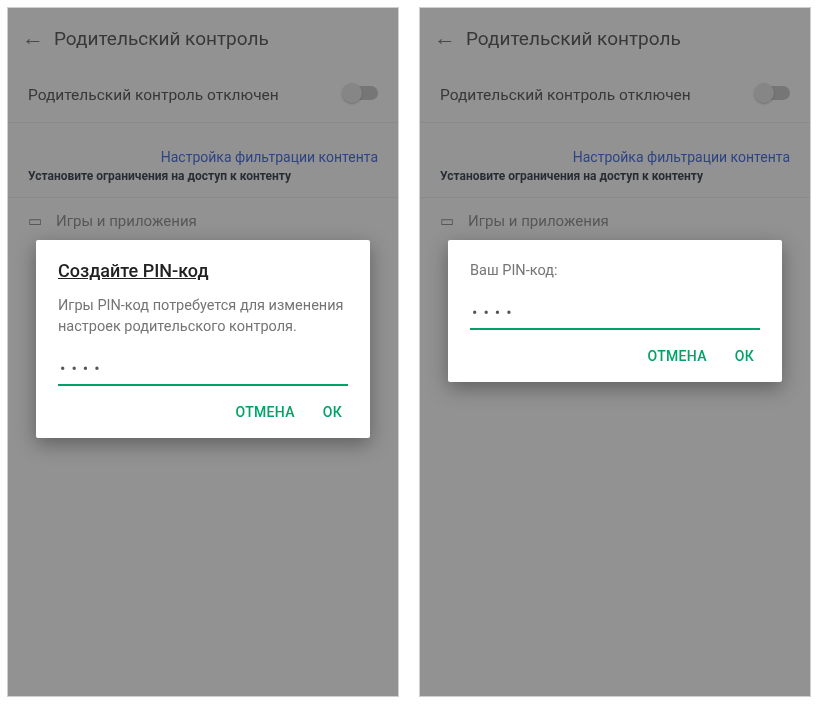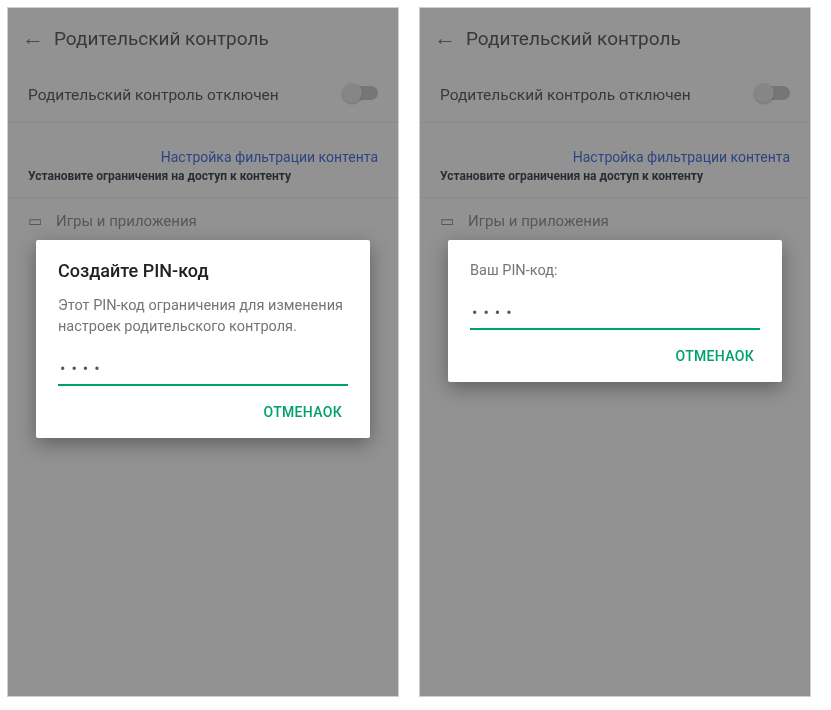--- a/index.html
+++ b/index.html
@@ -12,24 +12,24 @@
     .setting-row { display: flex; justify-content: space-between; padding: 18px 20px; font-size: 15.5px; color: #333; }
     .toggle { width: 34px; height: 14px; background: #bdbdbd; border-radius: 10px; position: relative; }
     .toggle::after { content: ""; position: absolute; width: 20px; height: 20px; background: #e0e0e0; border-radius: 50%; top: -3px; left: -2px; box-shadow: 0 1px 2px rgba(0,0,0,.3); }
     .section-head { padding: 26px 20px 4px; font-size: 14px; color: #1d4ed8; text-align: right; }
     .section-sub { padding: 0 20px 14px; font-size: 12px; color: #0f172a; font-weight: bold; }
     .list-item { display: flex; align-items: center; padding: 14px 20px; font-size: 15px; color: #787878; }
     .list-icon { width: 28px; display: inline-block; }
     .divider { height: 1px; background: #e6e6e6; margin: 0 0; }
     .overlay { position: absolute; inset: 0; background: rgba(60,60,60,0.55); display: flex; align-items: flex-start; justify-content: center; }
     .dialog { position: absolute; left: 28px; right: 28px; top: 232px; background: #fff; border-radius: 2px; box-shadow: 0 6px 20px rgba(0,0,0,.35); padding: 20px 22px 8px; }
-    .dlg-title { font-size: 18px; color: #222; margin-bottom: 14px; font-weight: 500; }
+    .dlg-title { font-size: 18px; color: #222; margin-bottom: 14px; font-weight: 500; text-decoration: underline; }
     .dlg-msg { font-size: 14.5px; color: #757575; line-height: 1.45; margin-bottom: 18px; }
     .pin-field { border: none; border-bottom: 2px solid #00a266; width: 100%; font-size: 16px; letter-spacing: 6px; padding: 4px 2px 6px; outline: none; color: #555; }
-    .dlg-actions { display: flex; justify-content: flex-end; padding: 18px 6px 10px; }
+    .dlg-actions { display: flex; justify-content: flex-end; gap: 28px; padding: 18px 6px 10px; }
     .dlg-btn { background: none; border: none; color: #00a266; font-size: 14px; font-weight: 500; letter-spacing: .3px; cursor: pointer; }
   </style>
 </head>
 <body>
 
 <div class="phone">
   <div class="toolbar">
     <span class="back-arrow">←</span>
     <span class="tb-title">Родительский контроль</span>
   </div>
@@ -43,21 +43,21 @@
     <div class="section-sub">Установите ограничения на доступ к контенту</div>
     <div class="divider"></div>
     <div class="list-item">
       <span class="list-icon">▭</span>
       <span>Игры и приложения</span>
     </div>
   </div>
   <div class="overlay">
     <div class="dialog">
       <div class="dlg-title">Создайте PIN-код</div>
-      <div class="dlg-msg">Этот PIN-код ограничения для изменения настроек родительского контроля.</div>
+      <div class="dlg-msg">Игры PIN-код потребуется для изменения настроек родительского контроля.</div>
       <input class="pin-field" type="text" value="••••" style="">
       <div class="dlg-actions">
         <button class="dlg-btn">ОТМЕНА</button>
         <button class="dlg-btn">ОК</button>
       </div>
     </div>
   </div>
 </div>
 
 <div class="phone">

